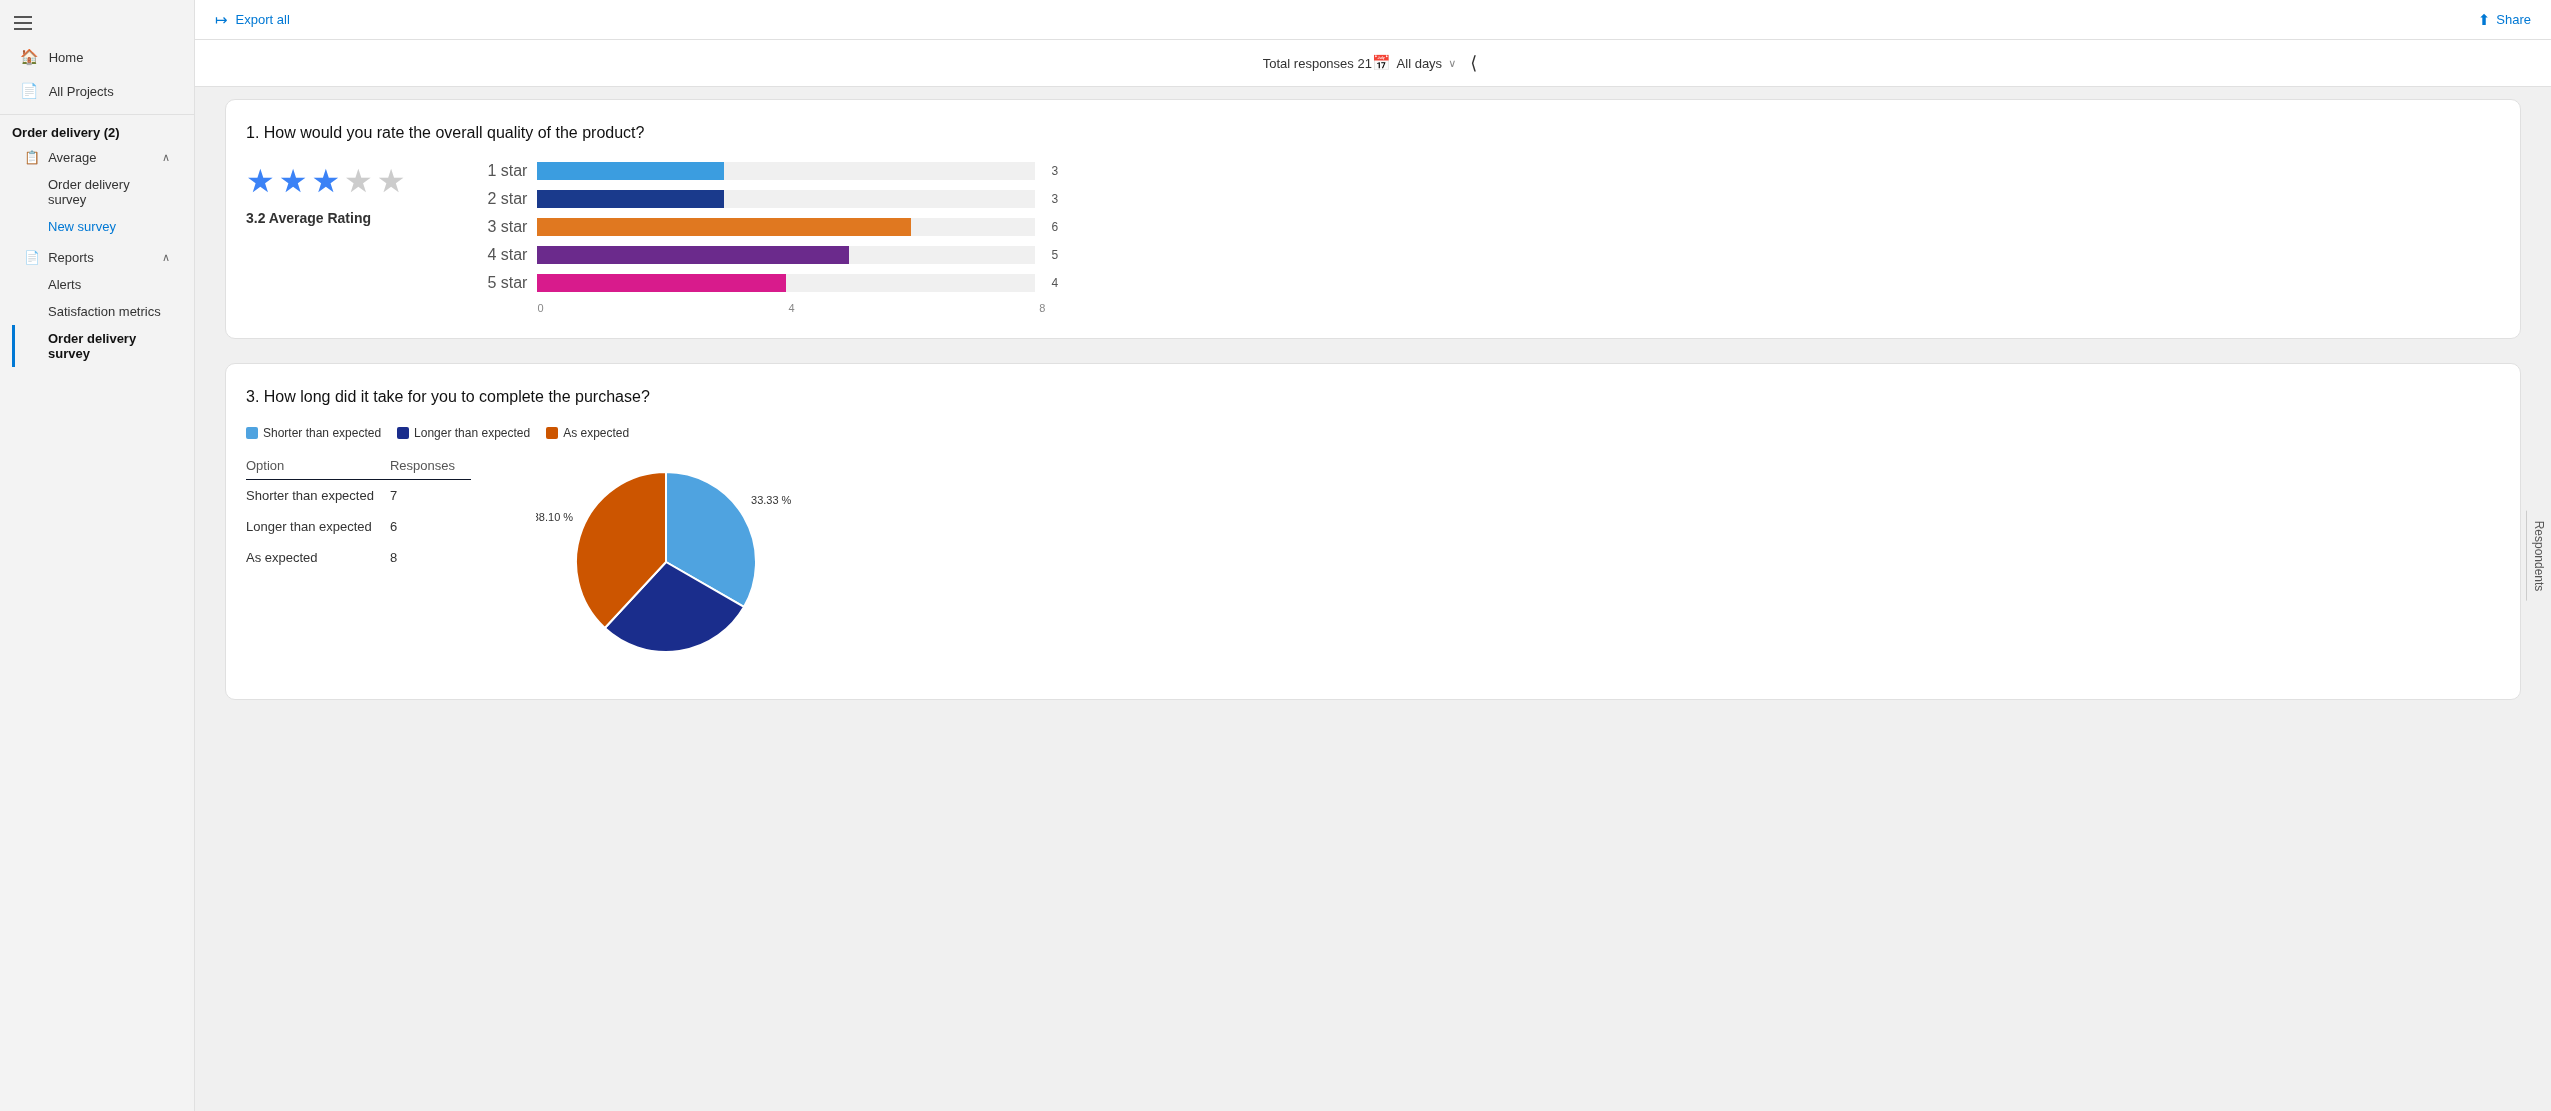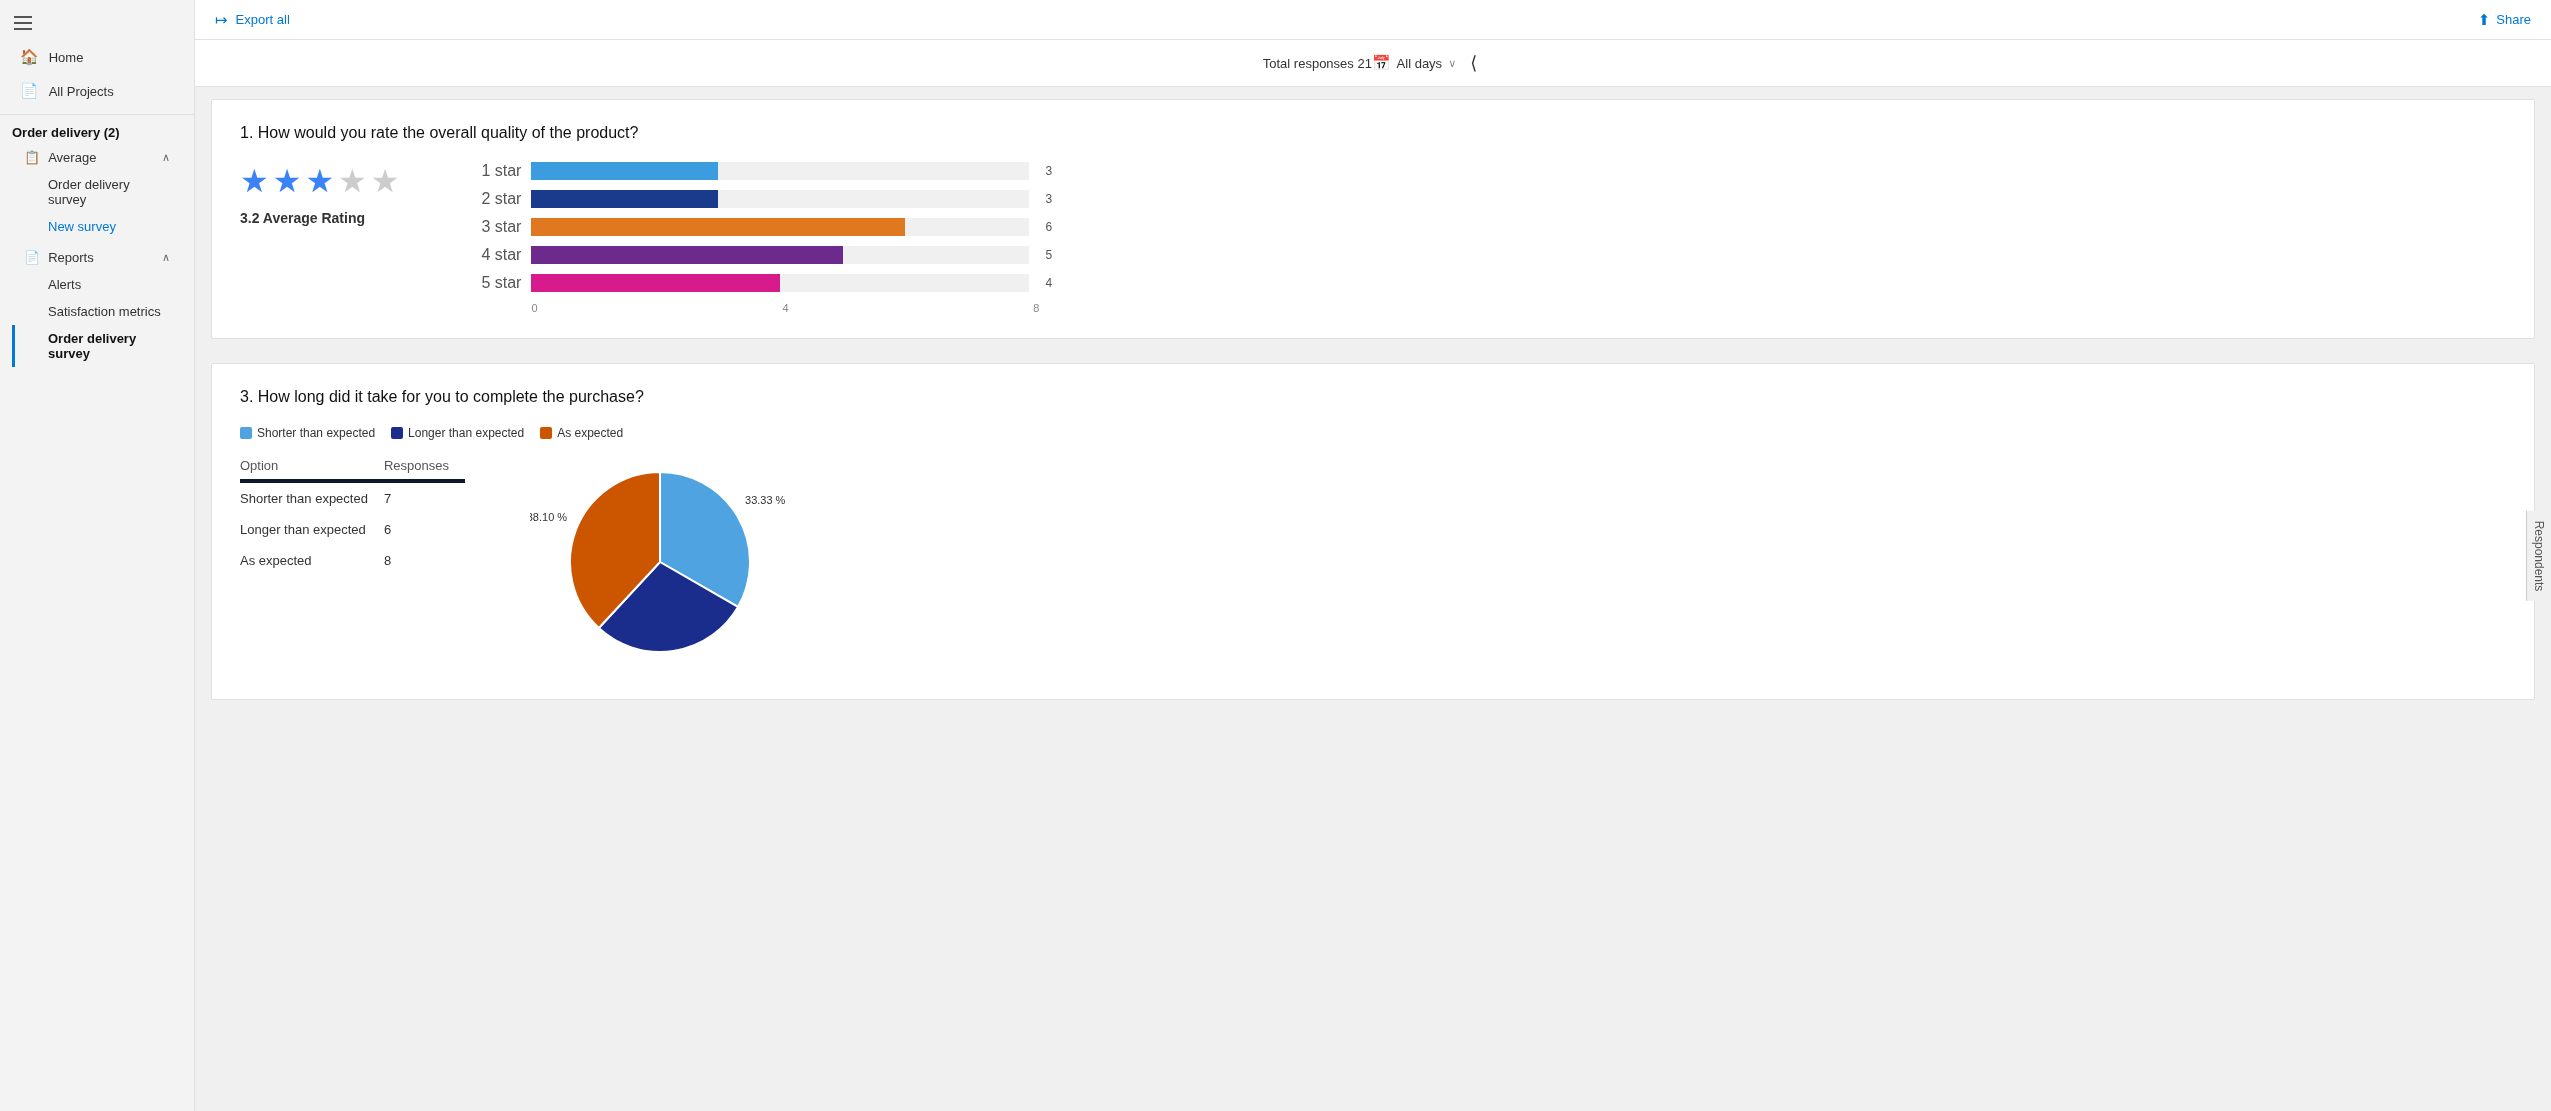--- a/index.html
+++ b/index.html
@@ -82,21 +82,21 @@
     .date-filter .calendar-icon { font-size: 15px; color: #555; }
     .collapse-btn { background: none; border: none; cursor: pointer; font-size: 18px; color: #333; padding: 2px 6px; }
 
     .content-area {
       flex: 1; overflow-y: auto; background: #f0f0f0; padding: 0;
       display: flex; flex-direction: column;
     }
 
     
     .question-card {
-      background: #fff; margin: 12px 16px; padding: 24px 28px; border-radius: 2px;
+      background: #fff; margin: 12px 30px; padding: 24px 20px; border-radius: 10px;
       border: 1px solid #e0e0e0;
     }
     .question-title {
       font-size: 16px; color: #111; margin-bottom: 20px; font-weight: 400;
     }
 
     
     .star-section {
       display: flex; align-items: flex-start; gap: 60px;
     }
@@ -116,21 +116,21 @@
     .bar-track { flex: 1; height: 18px; background: #f0f0f0; position: relative; }
     .bar-fill { height: 100%; }
     .bar-value { font-size: 12px; color: #555; margin-left: 6px; width: 14px; }
 
     
     .pie-section {
       display: flex; gap: 40px; align-items: flex-start; flex-wrap: wrap;
     }
     .table-section { min-width: 250px; }
     .table-section table { border-collapse: collapse; font-size: 13px; }
-    .table-section th { font-weight: 500; color: #555; padding: 6px 16px 6px 0; border-bottom: 4px solid #0f172a; text-align: left; }
+    .table-section th { font-weight: 500; color: #555; padding: 6px 16px 6px 0; border-bottom: 1px solid #0f172a; text-align: left; }
     .table-section td { padding: 8px 16px 8px 0; color: #333; }
     svg.pie-svg { width: 260px; height: 220px; }
 
     .legend { display: flex; gap: 16px; flex-wrap: wrap; margin-bottom: 12px; }
     .legend-item { display: flex; align-items: center; gap: 5px; font-size: 12px; color: #333; }
     .legend-color { width: 12px; height: 12px; border-radius: 2px; flex-shrink: 0; }
 
     
     .content-area::-webkit-scrollbar { width: 8px; }
     .content-area::-webkit-scrollbar-track { background: #e8e8e8; }

